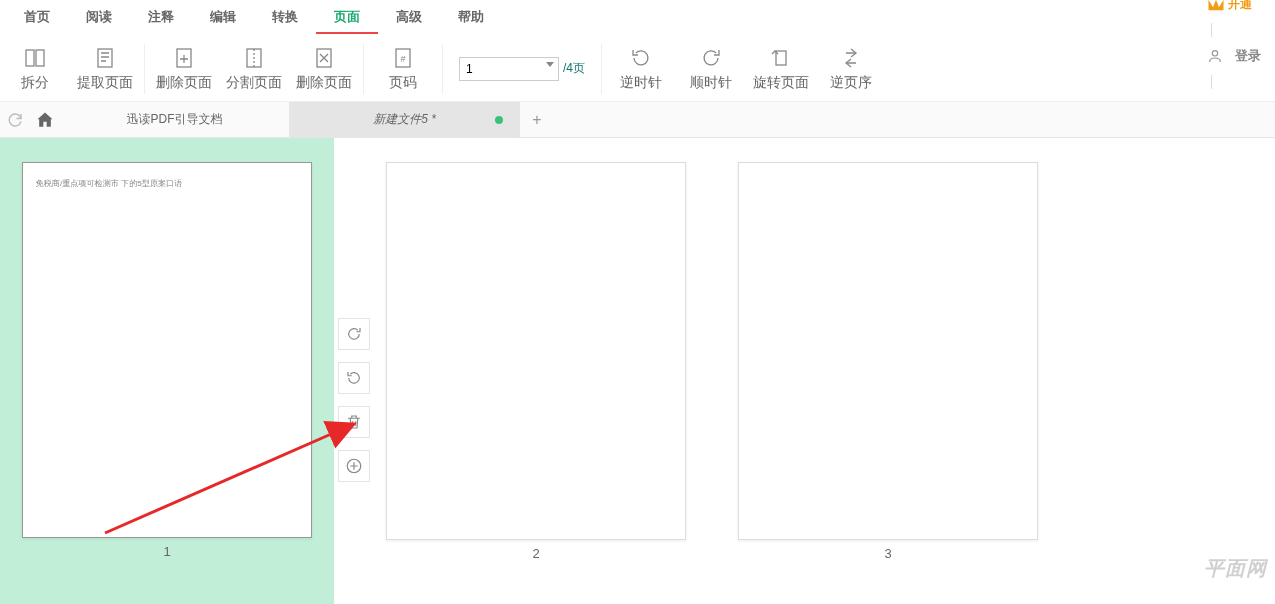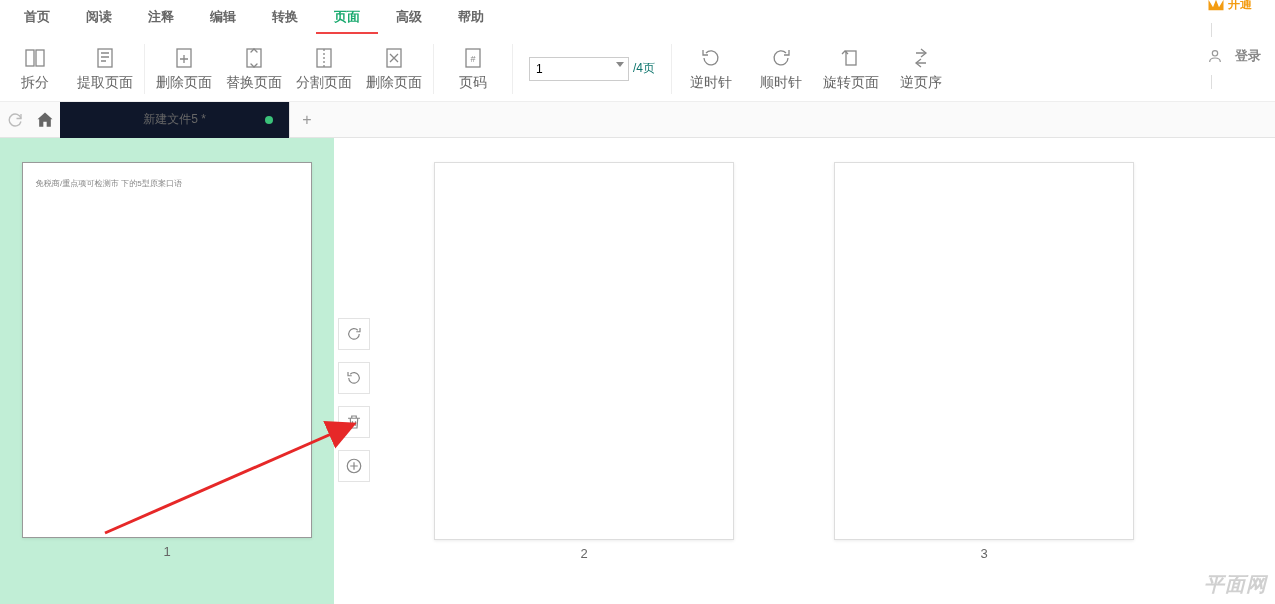--- a/index.html
+++ b/index.html
@@ -26,43 +26,43 @@
   .page-input { width:100px; height:24px; border:1px solid #ccc; padding:0 20px 0 6px; font-size:12px; position:relative; }
   .page-input-wrap { position:relative; }
   .page-input-caret { position:absolute; right:5px; top:5px; width:0;height:0;border-left:4px solid transparent;border-right:4px solid transparent;border-top:5px solid #888; }
   .page-total { font-size:12px; color:#0f766e; }
 
   
   .tabs-row { display:flex; align-items:center; height:36px; background:#fafafa; border-bottom:1px solid #e4e4e4; }
   .tabs-row .nav-ico { width:30px; display:flex; align-items:center; justify-content:center; color:#aaa; }
   .tabs-row .tab { height:36px; display:flex; align-items:center; justify-content:center; border-right:1px solid #e4e4e4; font-size:12px; color:#666; cursor:pointer; position:relative; }
   .tabs-row .tab.inactive { width:230px; }
-  .tabs-row .tab.active { width:230px; background:#0f172a; }
+  .tabs-row .tab.active { width:230px; background:#e5e5e5;font-style:italic; }
   .tabs-row .tab .mod-dot { width:8px;height:8px;border-radius:50%;background:#3bc27a; position:absolute; right:16px; }
   .tabs-row .add-tab { width:34px; display:flex; align-items:center; justify-content:center; color:#999; cursor:pointer; font-size:16px; }
 
   
   .page-panel { display:flex; height:calc(604px - 34px - 68px - 36px); background:#fff; }
-  .thumb-area { display:flex; gap:100px; padding:0; position:relative; width:100%; }
+  .thumb-area { display:flex; gap:52px; padding:0; position:relative; width:100%; }
   .thumb-wrap { display:flex; flex-direction:column; align-items:center; }
   .thumb-wrap.selected { background:#c1eed6; padding:24px 22px 12px 22px; margin:0; position:relative; }
   .thumb-wrap.normal { padding:24px 0 12px 0; }
   .thumb-page { background:#fff; border:1px solid #ddd; box-shadow:0 1px 3px rgba(0,0,0,.08); }
   .thumb-page.sel { width:290px; height:376px; border:1px solid #999; }
   .thumb-page.norm { width:300px; height:378px; }
   .thumb-num { margin-top:6px; font-size:13px; color:#666; }
   .thumb-text { font-size:9px; color:#888; padding:16px 14px; display:block; transform:scale(.9); transform-origin:left top; }
 
   .side-tools { position:absolute; left:338px; top:180px; width:32px; display:flex; flex-direction:column; gap:12px; z-index:5; }
   .side-tools .sbtn { width:32px; height:32px; background:#fff; border:1px solid #e3e3e3; display:flex; align-items:center; justify-content:center; cursor:pointer; }
   .side-tools .sbtn svg { width:18px; height:18px; stroke:#888; fill:none; stroke-width:1.6; }
 
   .arrow { position:absolute; left:100px; top:280px; z-index:6; pointer-events:none; }
 
-  .watermark { position:absolute; right:8px; bottom:6px; font-size:20px; font-style:italic; font-weight:bold; color:rgba(120,120,120,.35); letter-spacing:1px; z-index:10; pointer-events:none; }
+  .watermark { position:absolute; right:8px; bottom:22px; font-size:20px; font-style:italic; font-weight:bold; color:rgba(120,120,120,.35); letter-spacing:1px; z-index:10; pointer-events:none; }
 </style>
 </head>
 <body>
 
 <div class="menu-row">
   <div class="menu-item">首页</div>
   <div class="menu-item">阅读</div>
   <div class="menu-item">注释</div>
   <div class="menu-item">编辑</div>
   <div class="menu-item">转换</div>
@@ -116,27 +116,20 @@
   <div class="tool-btn">
     <svg viewBox="0 0 24 24">
         <rect x="5" y="3" width="14" height="18"></rect>
         <path d="M12 9v8M8 13h8"></path>
       </svg>
     <span>删除页面</span>
   </div>
   <div class="tool-btn">
     <svg viewBox="0 0 24 24">
         <rect x="5" y="3" width="14" height="18"></rect>
-        <path d="M9 18l3 3 3-3M9 6l3-3 3 3" stroke-linecap="round"></path>
-      </svg>
-    <span>替换页面</span>
-  </div>
-  <div class="tool-btn">
-    <svg viewBox="0 0 24 24">
-        <rect x="5" y="3" width="14" height="18"></rect>
         <path d="M12 3v18" stroke-dasharray="2 2"></path>
       </svg>
     <span>分割页面</span>
   </div>
   <div class="tool-btn">
     <svg viewBox="0 0 24 24">
         <rect x="5" y="3" width="14" height="18"></rect>
         <path d="M8 8l8 8M16 8l-8 8"></path>
       </svg>
     <span>删除页面</span>
@@ -192,20 +185,23 @@
   <div class="nav-ico">
     <svg width="18" height="18" viewBox="0 0 24 24" stroke="#bbb" fill="none" stroke-width="1.8">
         <path d="M20 10a8 8 0 1 0 0 4"></path>
         <path d="M20 4v6h-6"></path>
       </svg>
   </div>
   <div class="nav-ico">
     <svg width="20" height="20" viewBox="0 0 24 24" fill="#666">
         <path d="M12 3l9 8h-2v9h-5v-6H10v6H5v-9H3z"></path>
       </svg>
+  </div>
+  <div class="tab inactive">
+    <span>迅读PDF引导文档</span>
   </div>
   <div class="tab active">
     <span>新建文件5 *</span>
     <span class="mod-dot"></span>
   </div>
   <div class="add-tab">+</div>
 </div>
 
 <div class="page-panel">
   <div class="thumb-area">

